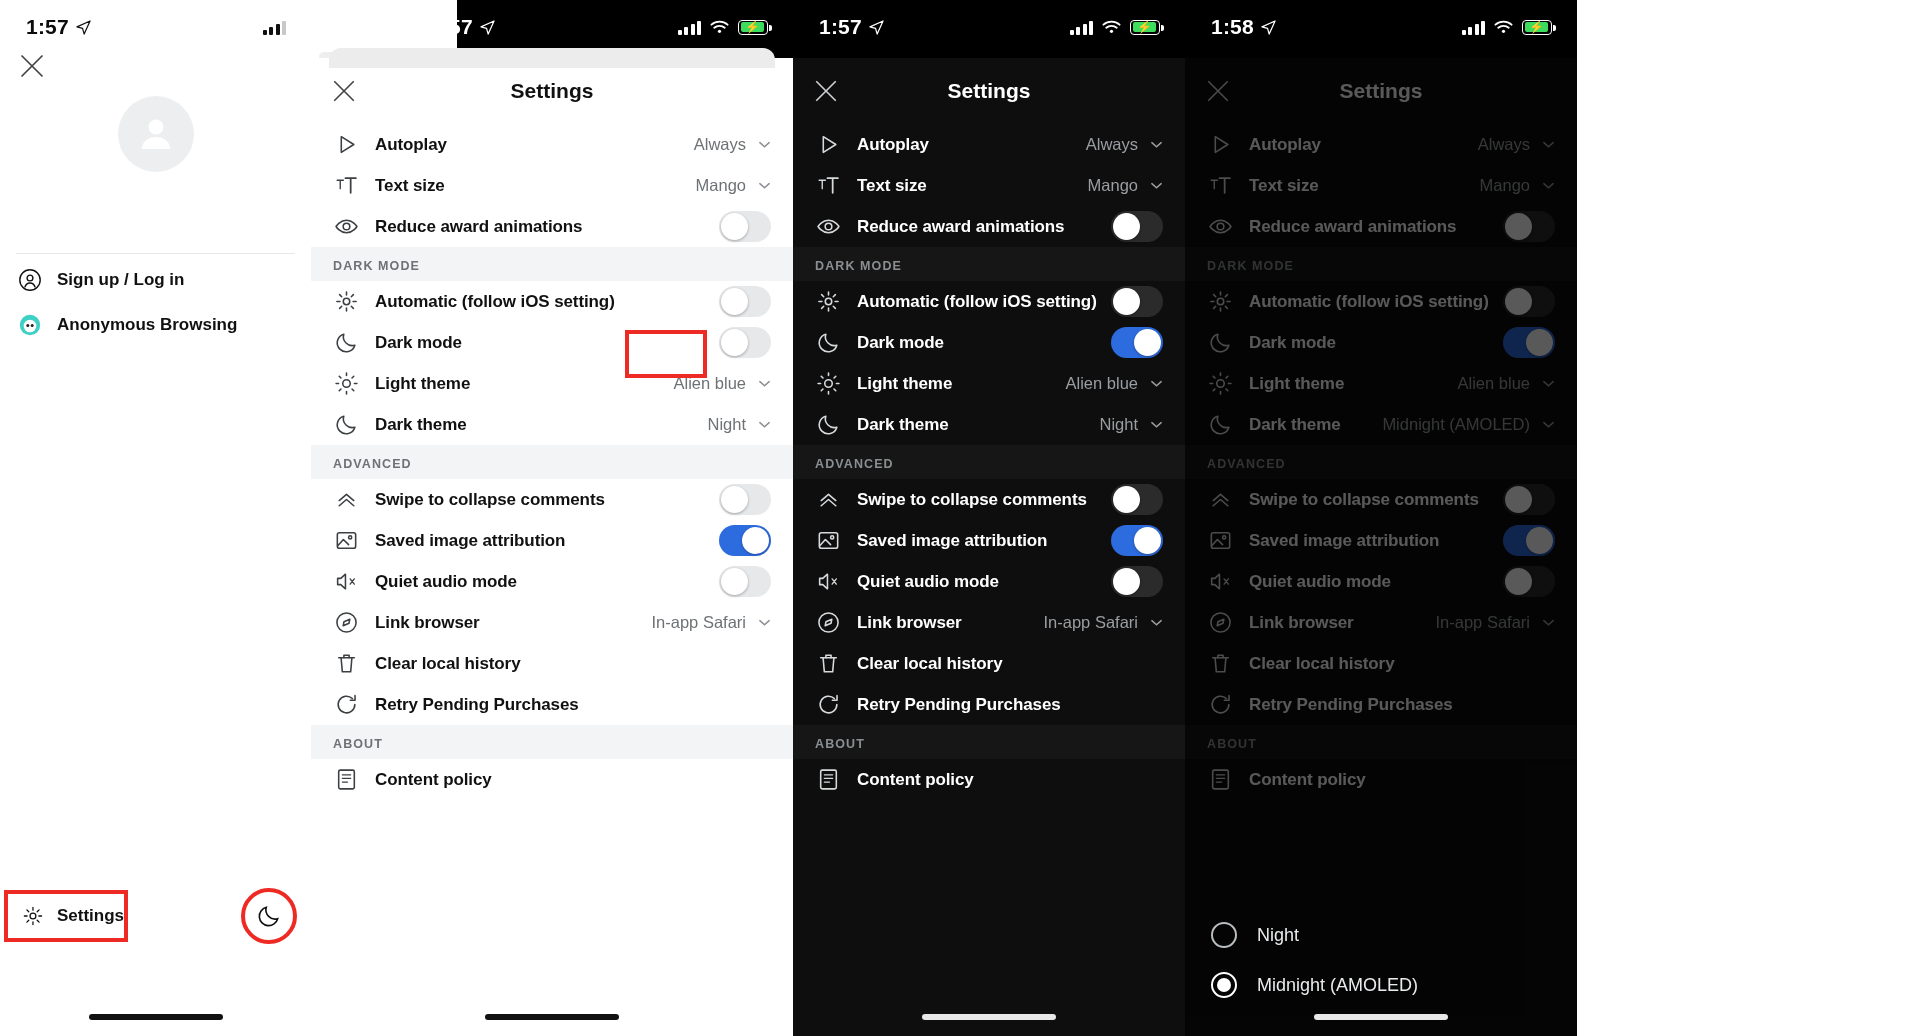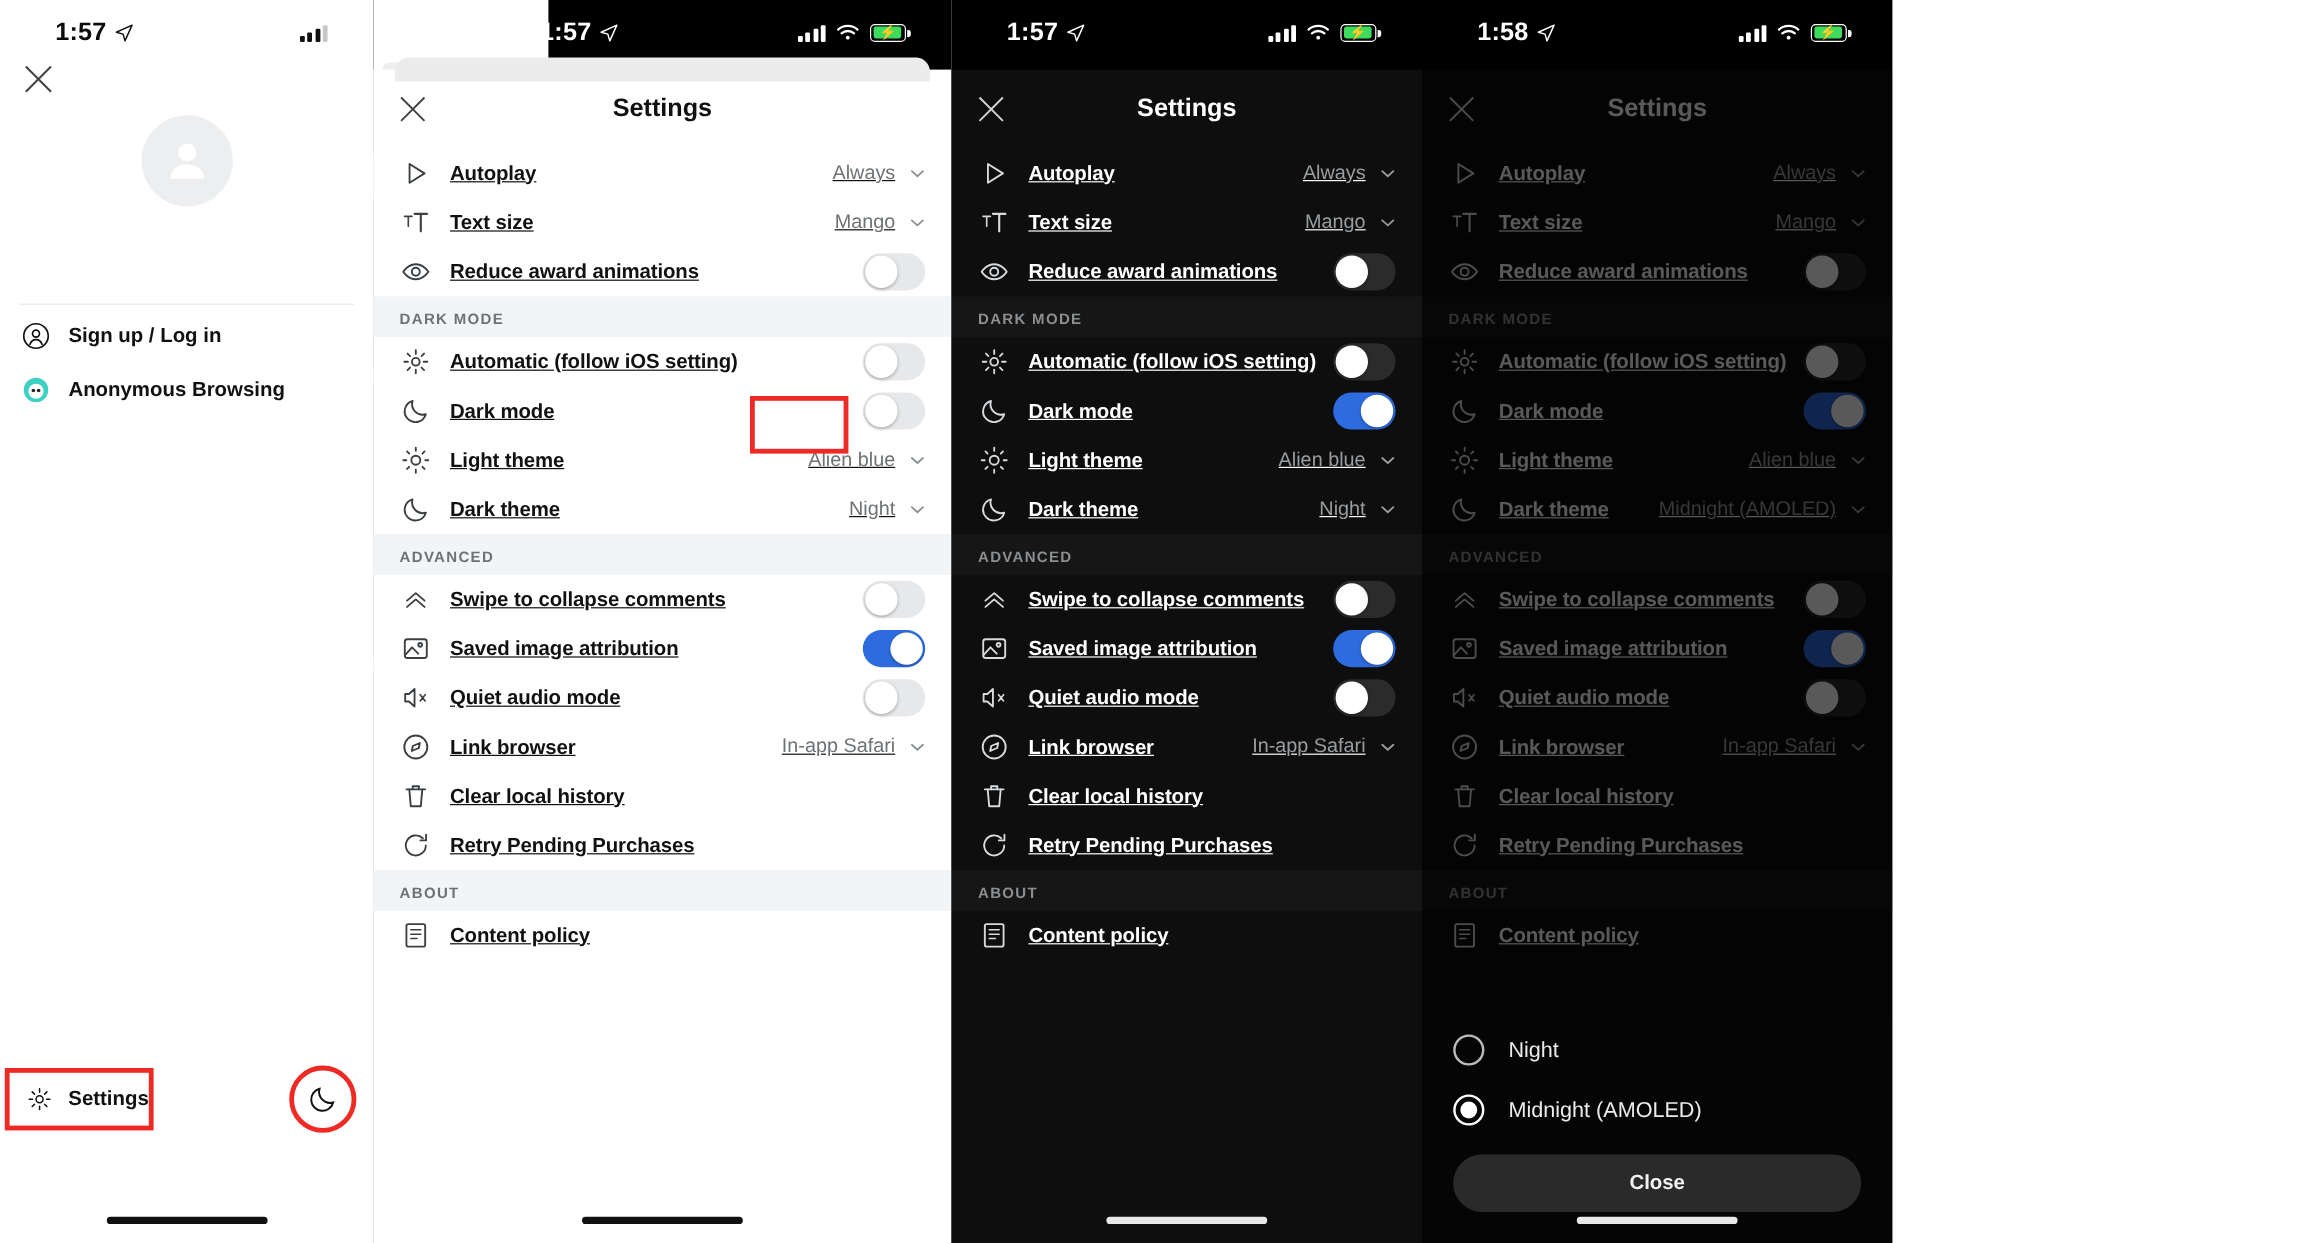--- a/index.html
+++ b/index.html
@@ -13,23 +13,23 @@
 
   
   .phone { position: relative; height: 1036px; overflow: hidden; flex: none; }
   .phone.p1 { width: 311px; background:#fff; }
   .phone.p2 { width: 482px; background:#000; }
   .phone.p3 { width: 392px; background:#000; }
   .phone.p4 { width: 392px; background:#000; }
 
   
   .statusbar {
-    position:absolute; top:0; left:0; right:16px; height:46px;
+    position:absolute; top:0; left:0; right:3px; height:46px;
     display:flex; align-items:center; justify-content:space-between;
-    padding: 8px 22px 0 26px; z-index: 40; margin-left: 20px;
+    padding: 8px 22px 0 26px; z-index: 40;
   }
   .sb-time { font-size:21px; font-weight:700; letter-spacing:.2px; display:flex; align-items:center; gap:7px;}
   .sb-right { display:flex; align-items:center; gap:9px; }
   .loc-arrow { width:15px; height:15px; display:inline-block; }
   .bars { display:flex; align-items:flex-end; gap:2.5px; height:15px; }
   .bars i { width:4px; border-radius:1px; display:block; }
   .bars i:nth-child(1){height:5px;} .bars i:nth-child(2){height:8px;}
   .bars i:nth-child(3){height:11px;} .bars i:nth-child(4){height:14px;}
   .batt { position:relative; width:30px; height:15px; border-radius:4px;
           border:1.6px solid currentColor; display:flex; align-items:center; }
@@ -113,21 +113,21 @@
   
   .sheet { position:absolute; left:0; right:0; bottom:0; }
   .sheet.light { background:#ffffff; color:#111; }
   .sheet.darkui { background:#0e0e0e; color:#fff; }
   .sheet .peekcard { position:absolute; left:18px; right:18px; top:-10px; height:20px;
                      border-radius:12px 12px 0 0; background:#ececec; }
   .sheet-head { height:66px; display:flex; align-items:center; position:relative; }
   .sheet-head .x { position:absolute; left:20px; width:26px; height:26px; }
   .sheet-head .title { flex:1; text-align:center; font-size:21px; font-weight:700; }
 
-  .row { display:flex; align-items:center; height:41px; padding:0 22px 0 22px;text-decoration:underline; }
+  .row { display:flex; align-items:center; height:41px; padding:0 22px 0 22px; }
   .row .ico { width:26px; height:26px; flex:none; display:flex; align-items:center; justify-content:center; margin-right:16px; }
   .row .lbl { font-size:17px; font-weight:700; letter-spacing:-.1px; white-space:nowrap; }
   .row .spacer { flex:1; }
   .row .val { font-size:16.5px; color:#6e7275; margin-right:12px; white-space:nowrap; }
   .darkui .row .val { color:#9a9ea1; }
   .chev { width:13px; height:13px; flex:none; }
 
   .section { padding:12px 22px 8px; font-size:12.5px; font-weight:700;
              letter-spacing:1.1px; color:#6e7275; background:#f2f4f5; height:34px;
              display:flex; align-items:center; }
@@ -1014,19 +1014,18 @@
       <div class="prow">
         <span class="radio"></span>
         <span class="plbl">Night</span>
       </div>
       <div class="prow">
         <span class="radio sel">
             <span class="dot"></span>
           </span>
         <span class="plbl">Midnight (AMOLED)</span>
       </div>
-      <div class="closebtn">Close</div>
     </div>
 
     <div class="home-ind" style="z-index:60"></div>
   </div>
 
 </div>
 
 </body></html>

